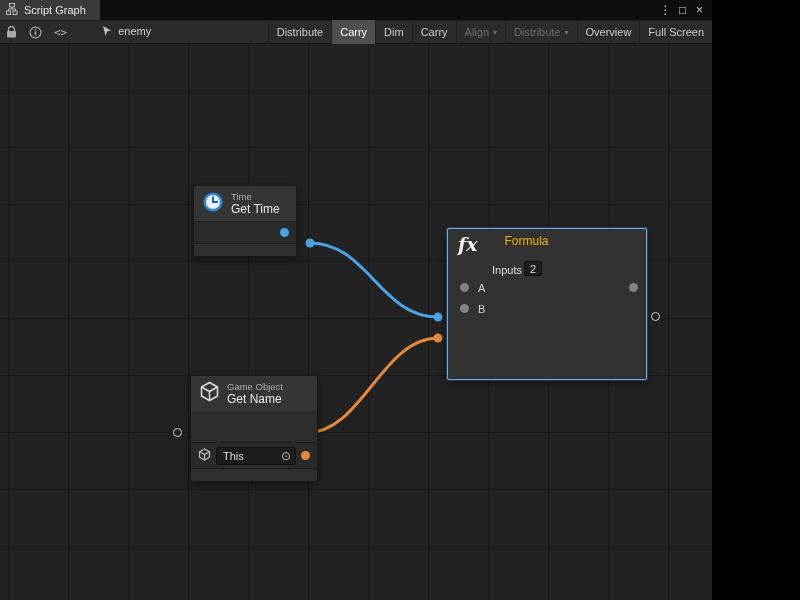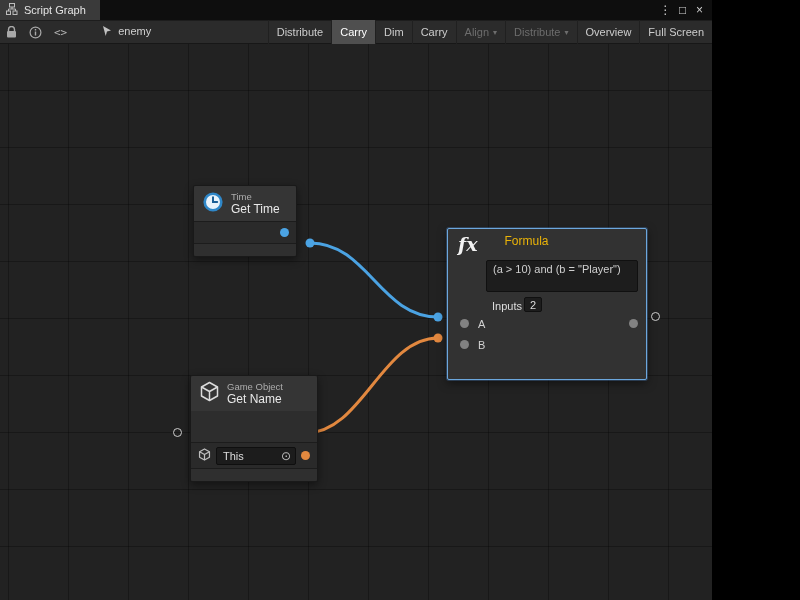--- a/index.html
+++ b/index.html
@@ -178,21 +178,20 @@
         <span class="dot blue"></span>
       </div>
       <div class="node-footer"></div>
     </div>
 
     <div class="node formula">
       <div class="f-header">
         <span class="fx">fx</span>
         <span class="f-title">Formula</span>
       </div>
-      <div class="f-expr">(a &gt; 10) and (b = "Player")</div>
       <div class="f-inputs">
         <span>Inputs</span>
         <span class="f-count">2</span>
       </div>
       <div class="f-row first">
         <span class="dot gray"></span>
         <span>A</span>
         <span class="dot gray right"></span>
       </div>
       <div class="f-row">

